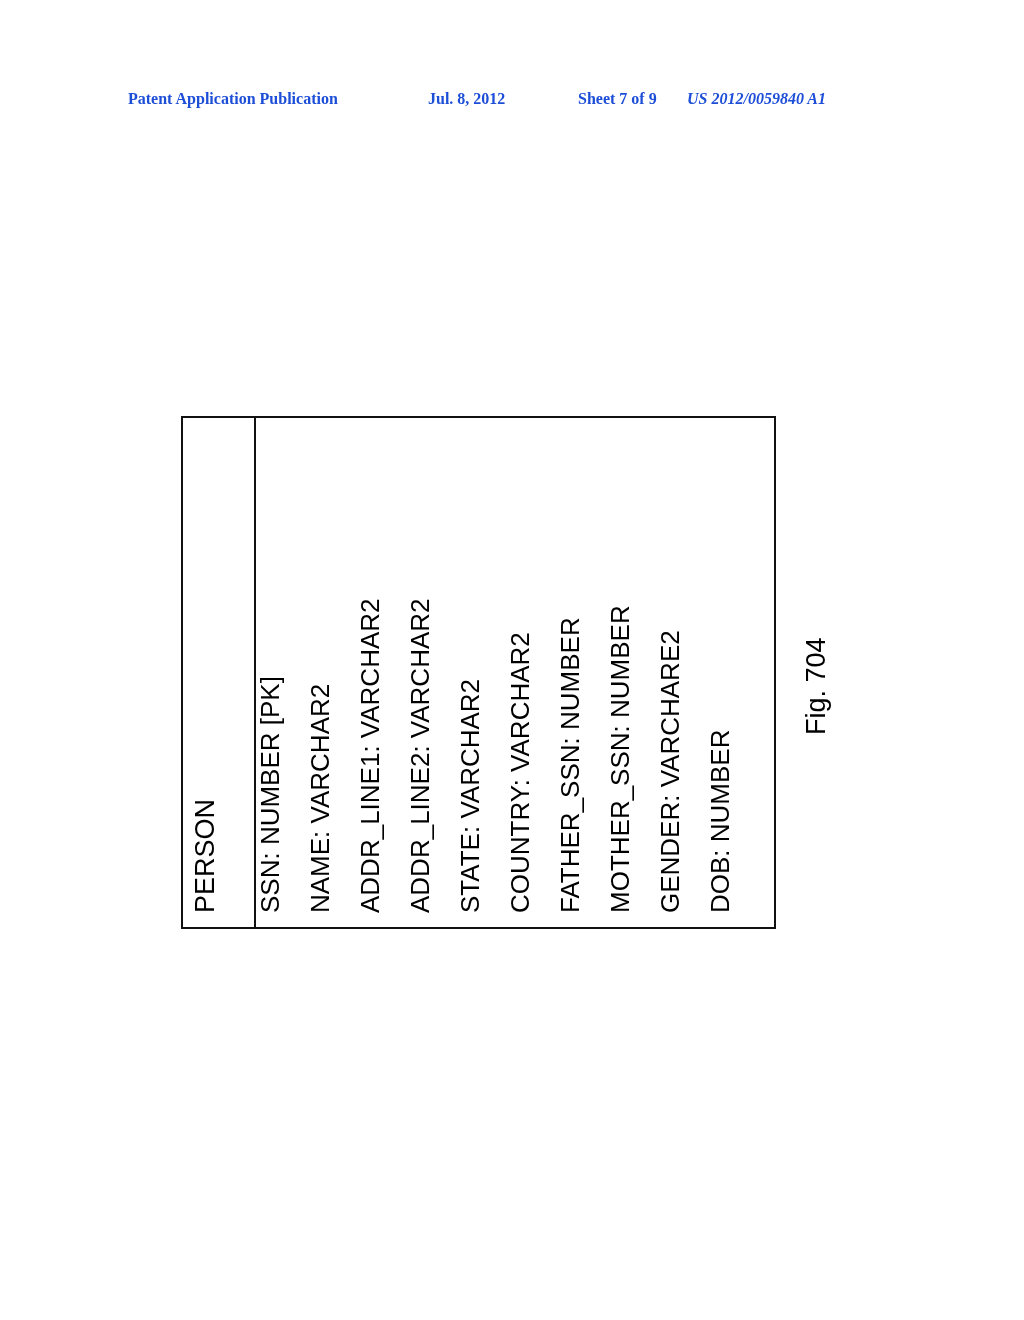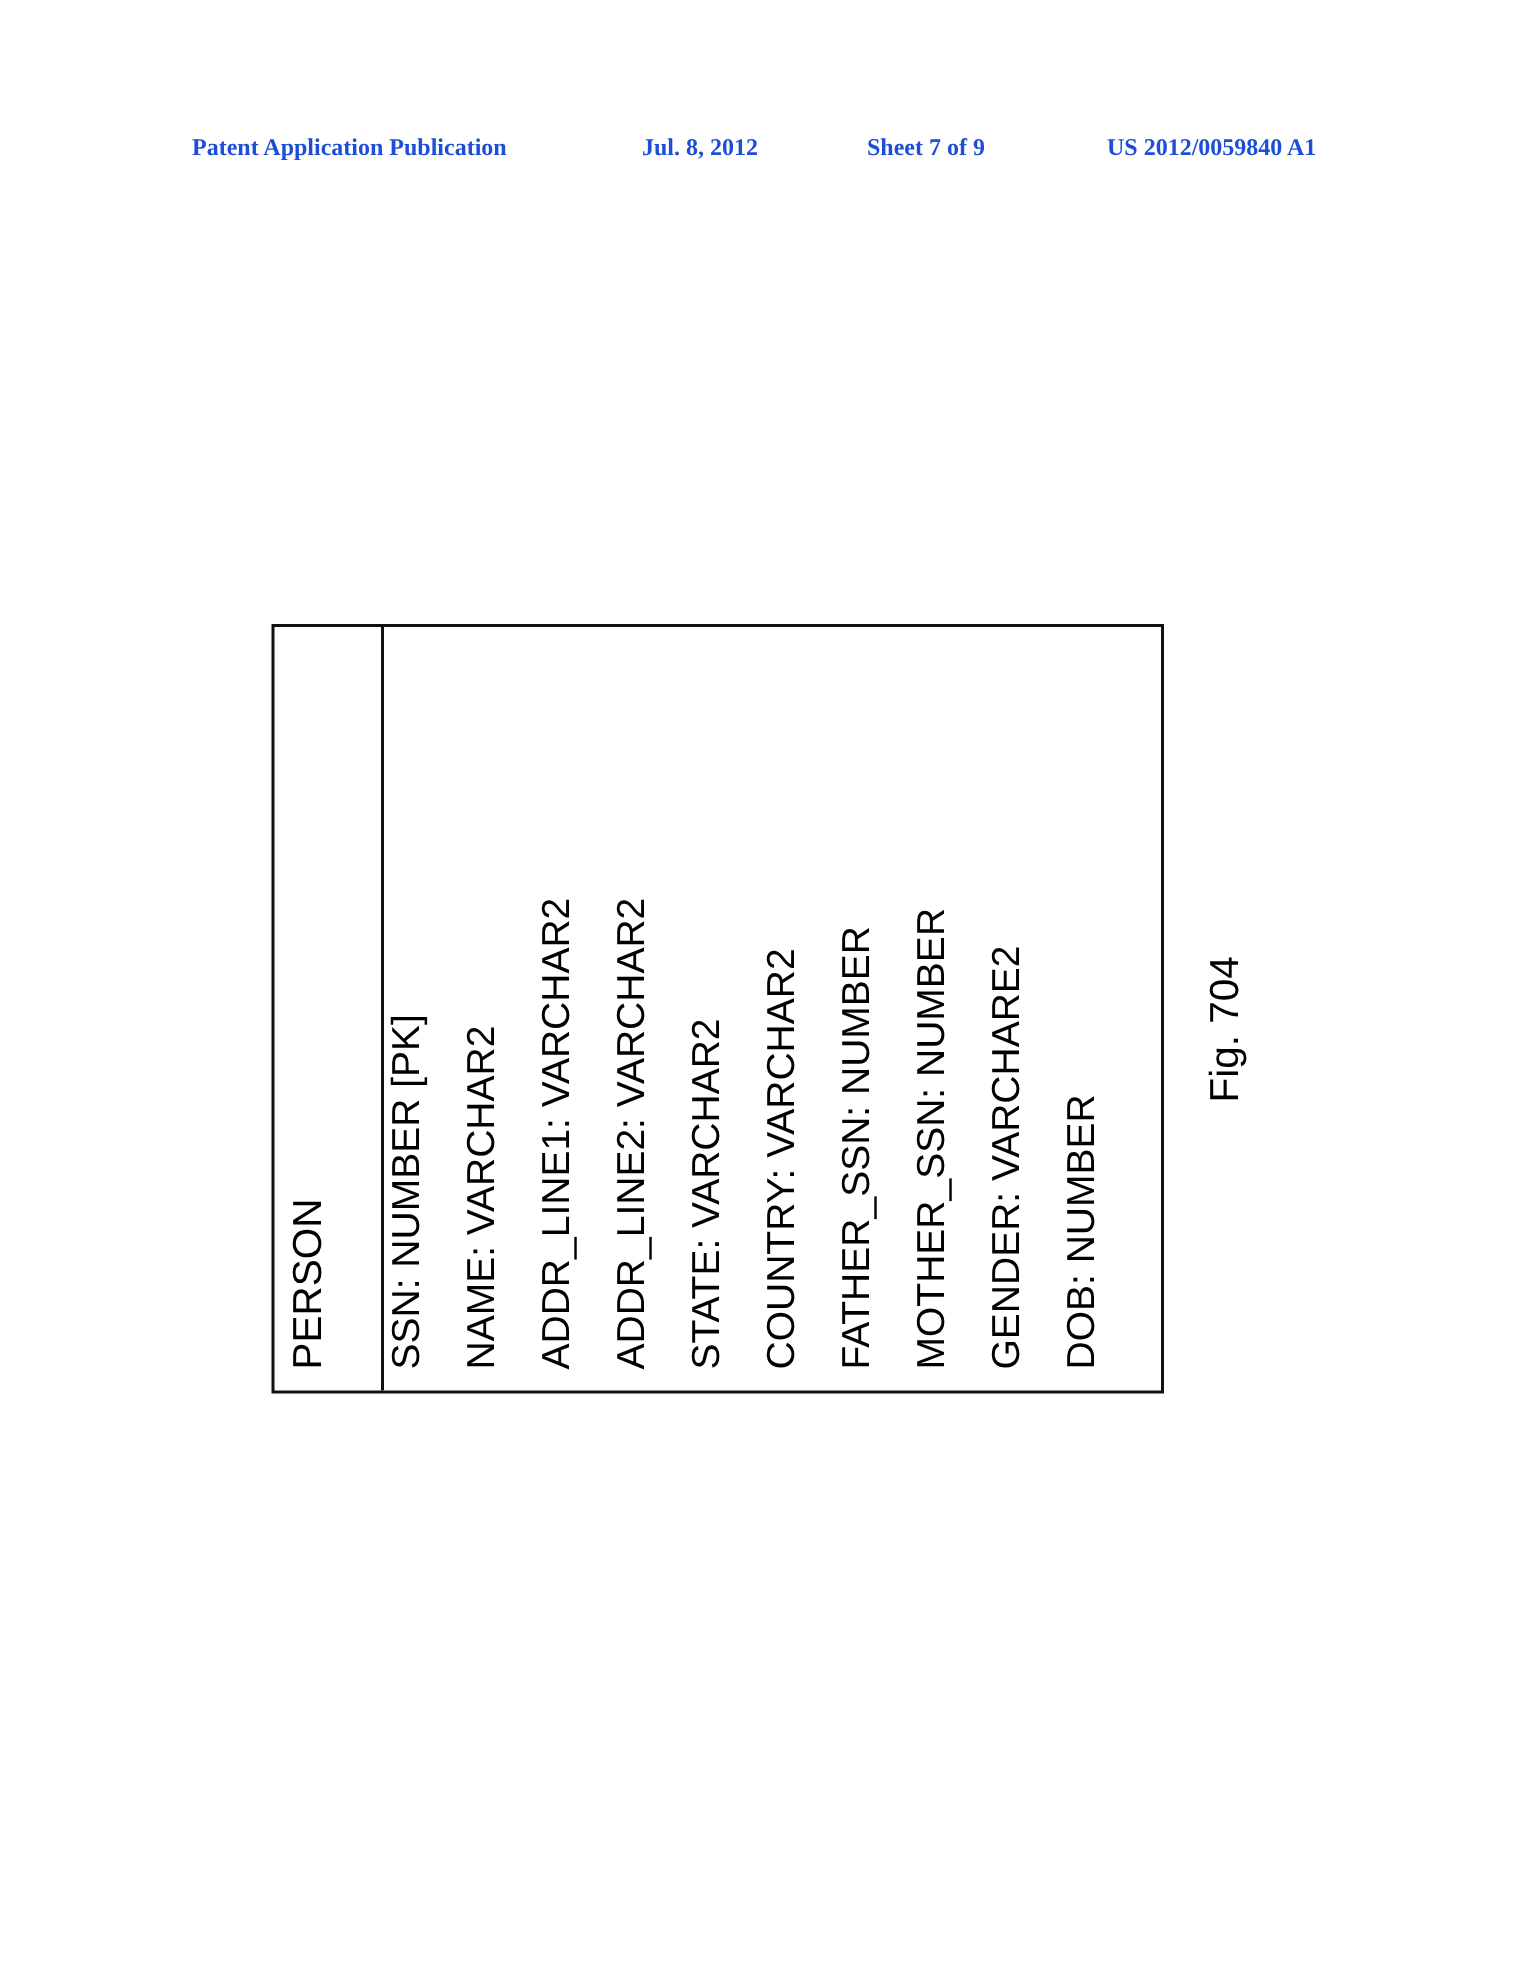--- a/index.html
+++ b/index.html
@@ -31,21 +31,21 @@
     padding-left: 41px;
   }
   #patent-header .hdr-cell {
     position: absolute;
     top: 0;
     line-height: 26px;
   }
   #hdr-publication { left: 128px; }
   #hdr-date        { left: 428px; }
   #hdr-sheet       { left: 578px; font-family: Liberation Serif, serif; }
-  #hdr-docnumber   { left: 738px; }
+  #hdr-docnumber   { left: 687px; font-style: italic; }
 
   
   #figure-area {
     position: absolute;
     left: 0;
     top: 0;
     width: 1024px;
     height: 1320px;
   }
 

